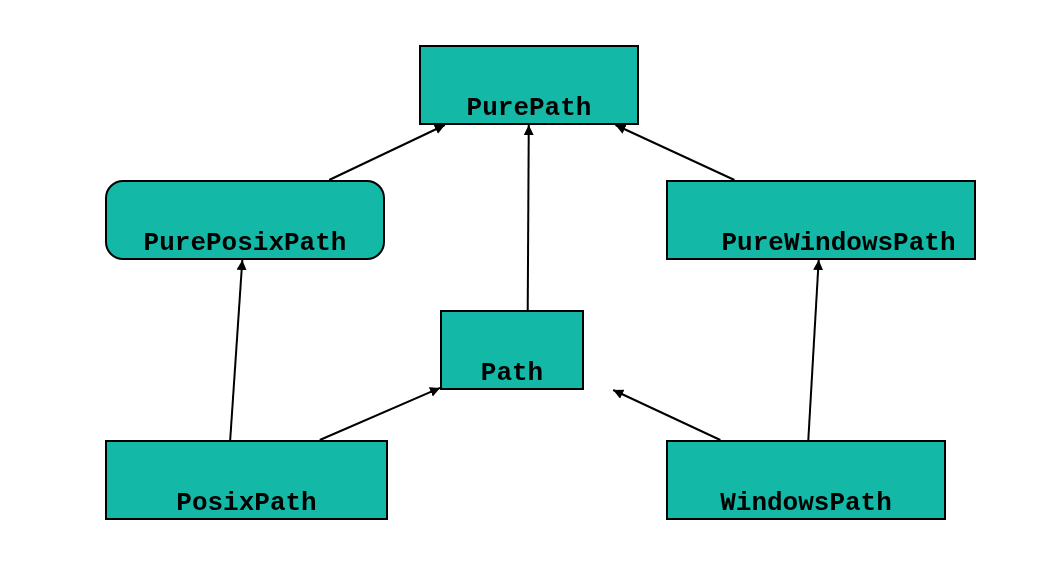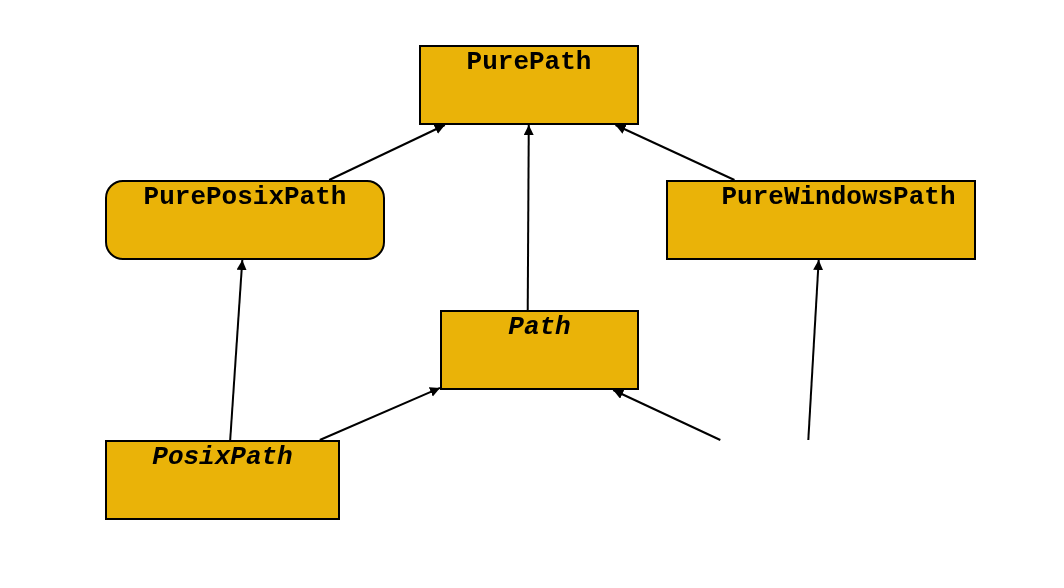--- a/index.html
+++ b/index.html
@@ -11,23 +11,23 @@
     font-family: "Courier New", Courier, monospace;
   }
   .canvas {
     position: relative;
     width: 1064px;
     height: 588px;
   }
   .node {
     position: absolute;
     border: 2px solid #000;
-    background: #eab308;
+    background: #14b8a6;
     display: flex;
-    align-items: flex-start;
+    align-items: flex-end;
     justify-content: center;
     font-weight: bold;
     font-size: 26px;
     box-sizing: border-box;
     padding: 0 8px;
   }
   svg.edges {
     position: absolute;
     left: 0;
     top: 0;
@@ -60,20 +60,23 @@
 
   <div class="node" id="node-purepath" style="left: 419px; top: 45px; width: 220px; height: 80px;">
     <span>PurePath</span>
   </div>
   <div class="node" id="node-pureposixpath" style="left: 105px; top: 180px; width: 280px; height: 80px; border-radius: 18px;">
     <span>PurePosixPath</span>
   </div>
   <div class="node" id="node-purewindowspath" style="left: 666px; top: 180px; width: 310px; height: 80px; padding-left: 43px;">
     <span>PureWindowsPath</span>
   </div>
-  <div class="node" id="node-path" style="left: 440px; top: 310px; width: 199px; height: 80px; font-style: italic;">
+  <div class="node" id="node-path" style="left: 440px; top: 310px; width: 144px; height: 80px;">
     <span>Path</span>
   </div>
-  <div class="node" id="node-posixpath" style="left: 105px; top: 440px; width: 235px; height: 80px; font-style: italic;">
+  <div class="node" id="node-posixpath" style="left: 105px; top: 440px; width: 283px; height: 80px;">
     <span>PosixPath</span>
+  </div>
+  <div class="node" id="node-windowspath" style="left: 666px; top: 440px; width: 280px; height: 80px;">
+    <span>WindowsPath</span>
   </div>
 
 </div>
 
 </body></html>

